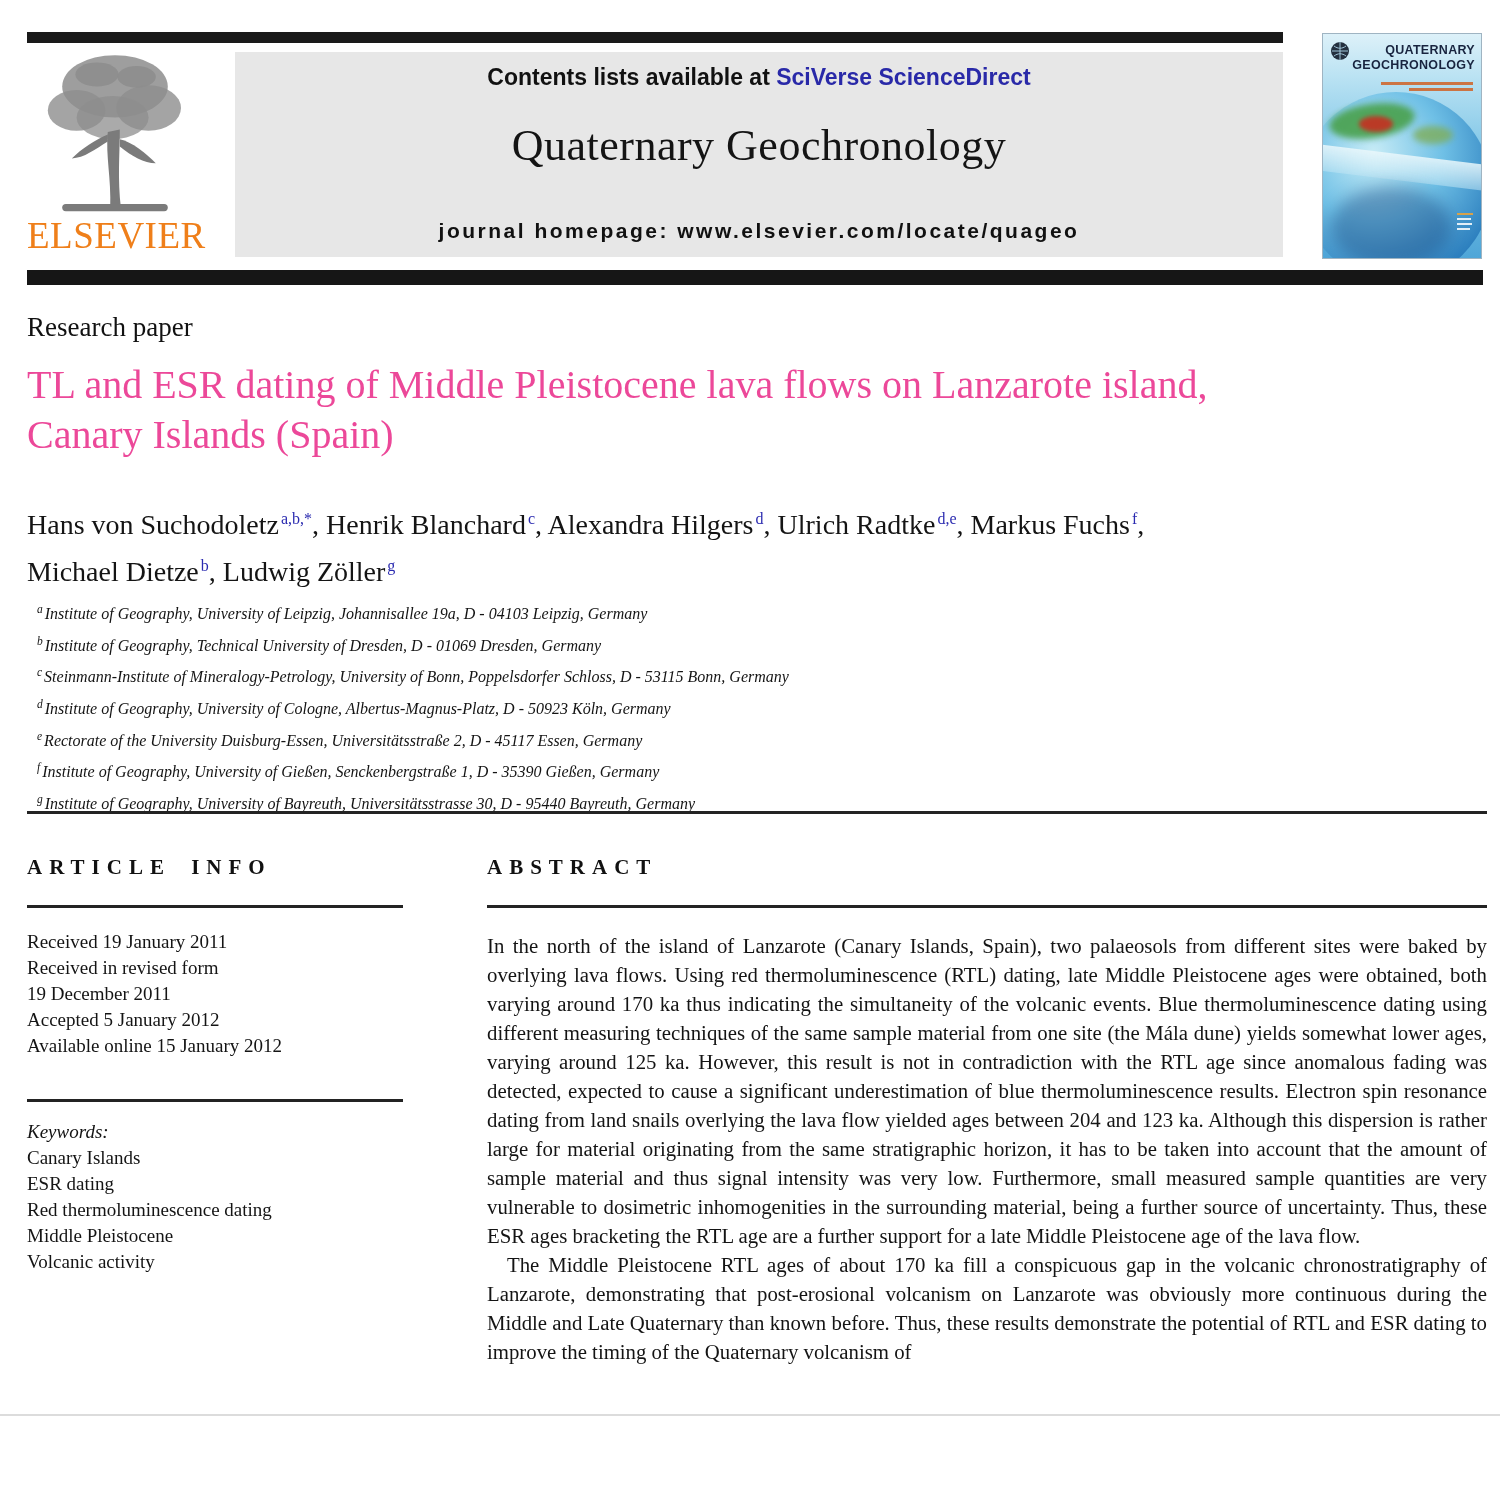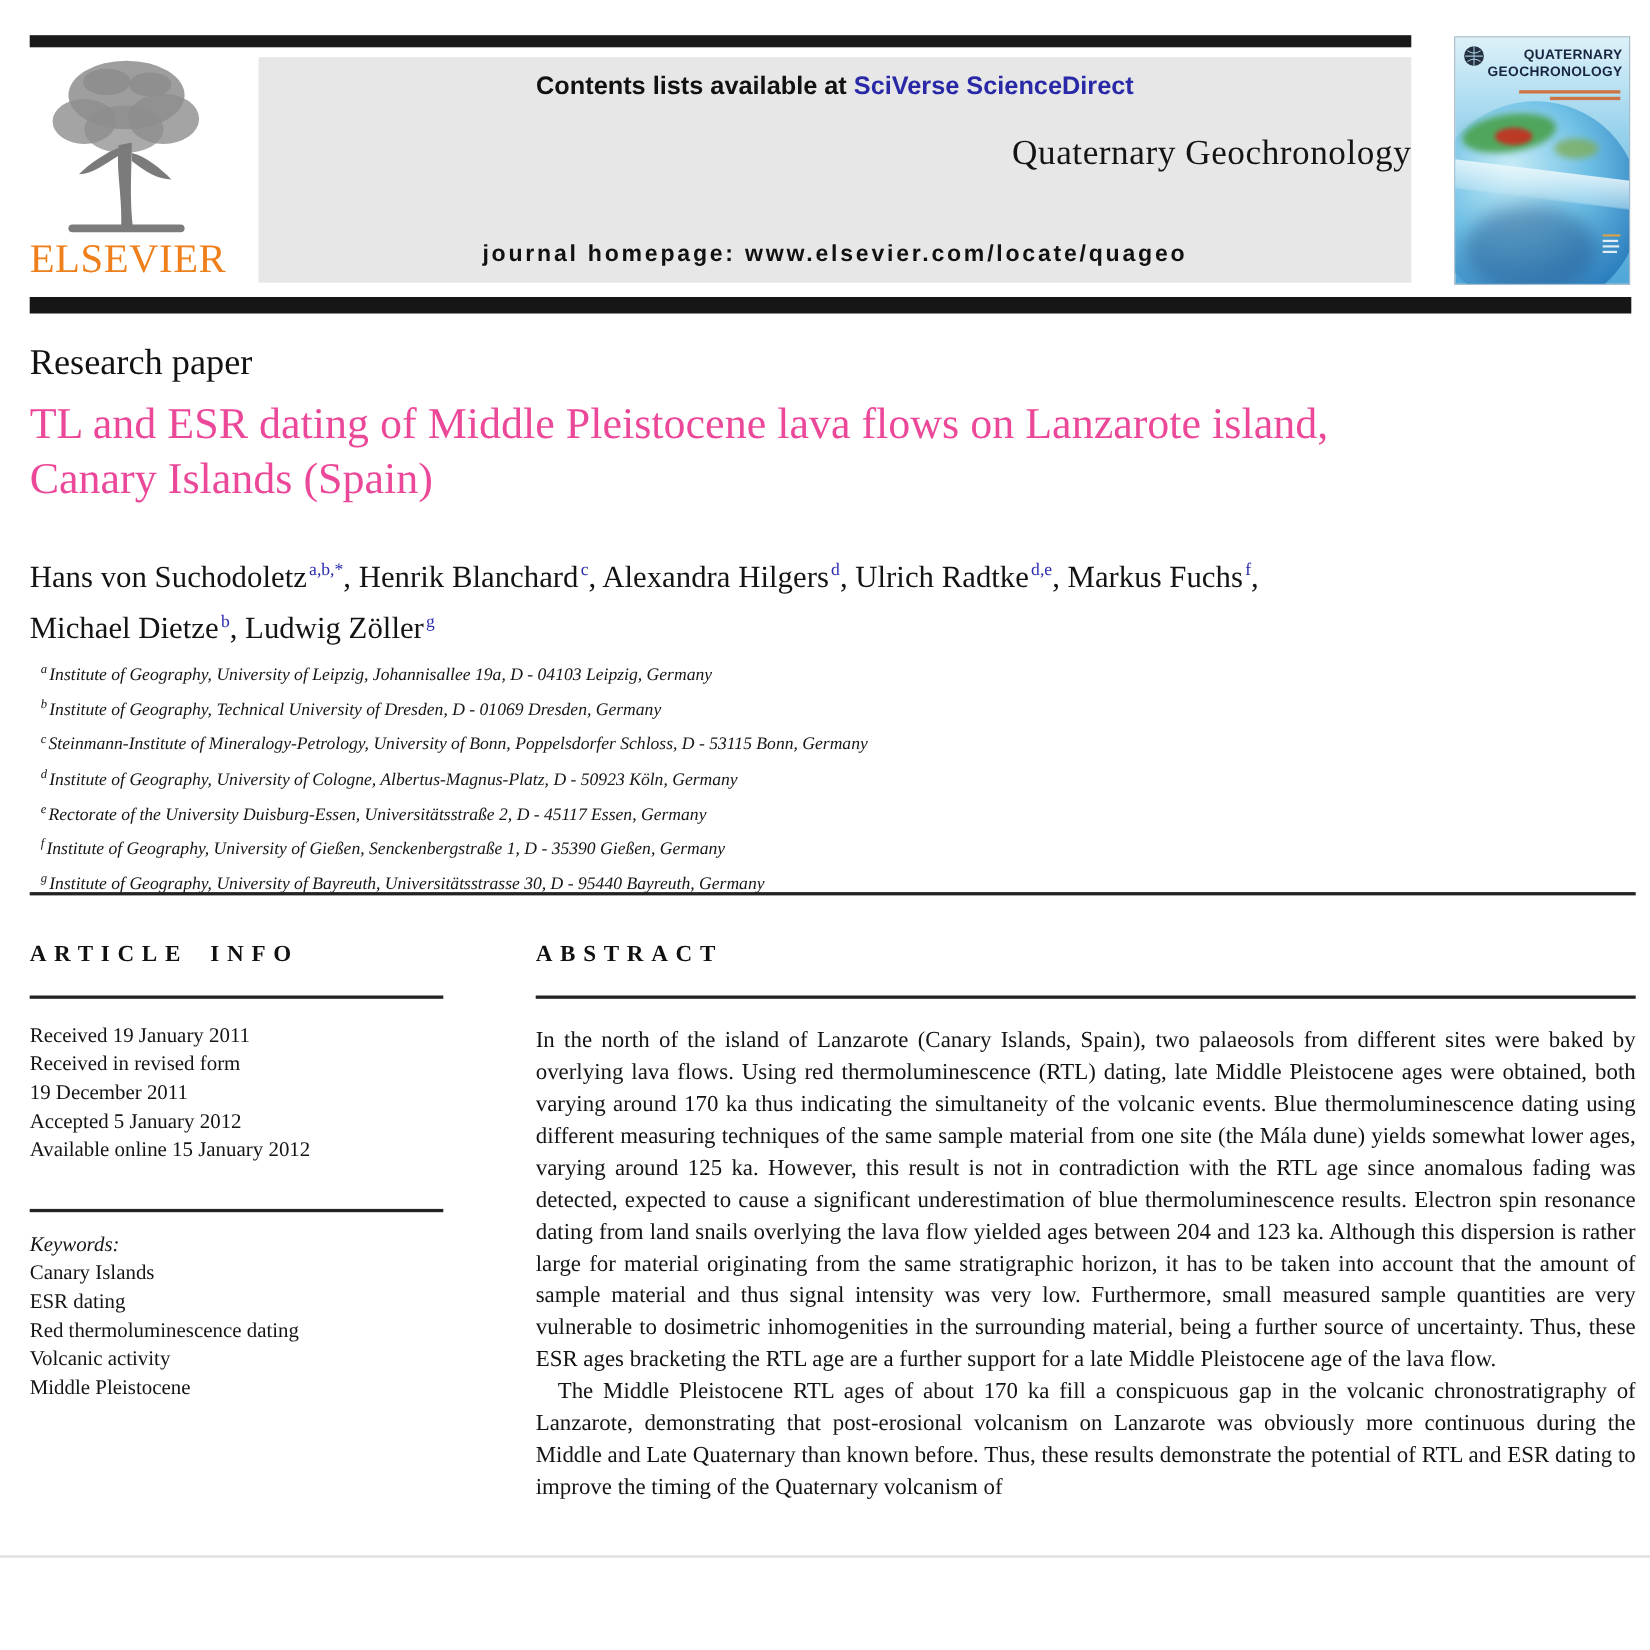--- a/index.html
+++ b/index.html
@@ -5,22 +5,22 @@
   html,body{margin:0;padding:0;background:#ffffff;}
   .page{position:relative;width:1500px;height:1500px;background:#ffffff;overflow:hidden;
         font-family:"Liberation Serif","DejaVu Serif",serif;color:#1a1a1a;}
 
   
   .top-bar{position:absolute;left:27px;top:32px;width:1256px;height:11px;background:#1a1a1a;}
   .header-box{position:absolute;left:235px;top:52px;width:1048px;height:205px;background:#e7e7e7;}
   .contents-line{position:absolute;top:12px;left:0;width:100%;text-align:center;
         font-family:"Liberation Sans","DejaVu Sans",sans-serif;font-size:23px;font-weight:600;color:#111;}
   .contents-line a{color:#2929a8;text-decoration:none;}
-  .journal-title{position:absolute;top:68px;left:0;width:100%;text-align:right;
-        font-size:32px;color:#141414;letter-spacing:0.5px;}
+  .journal-title{position:absolute;top:68px;left:0;width:100%;text-align:center;
+        font-size:44px;color:#141414;letter-spacing:0.5px;}
   .homepage-line{position:absolute;bottom:14px;left:0;width:100%;text-align:center;
         font-family:"Liberation Sans","DejaVu Sans",sans-serif;font-size:21px;font-weight:700;
         letter-spacing:2.5px;color:#111;}
   .homepage-line a{color:#111;text-decoration:none;}
 
   
   .elsevier{position:absolute;left:27px;top:48px;width:176px;height:214px;text-align:center;}
   .elsevier svg{display:block;margin:0 auto;}
   .elsevier-word{font-size:37px;color:#ef7f1a;letter-spacing:0.5px;margin-top:-2px;
         font-family:"Liberation Serif","DejaVu Serif",serif;}
@@ -51,21 +51,21 @@
   .cover-marks{position:absolute;right:8px;bottom:28px;}
   .cover-marks div{height:2.5px;background:#f4f8fb;margin-top:2.5px;opacity:0.9;}
   .cover-mark-a{width:16px;background:#e8a33c !important;}
   .cover-mark-b{width:14px;}
   .cover-mark-c{width:15px;}
   .cover-mark-d{width:13px;}
 
   .thick-bar{position:absolute;left:27px;top:270px;width:1456px;height:15px;background:#161616;}
 
   
-  .research-paper{position:absolute;left:27px;top:312px;font-size:33px;color:#111;}
+  .research-paper{position:absolute;left:27px;top:312px;font-size:27px;color:#111;}
   .article-title{position:absolute;left:27px;top:360px;width:1400px;font-size:40px;line-height:50px;color:#ec4899;}
   .authors{position:absolute;left:27px;top:498px;width:1440px;font-size:28px;line-height:41px;color:#141414;}
   .authors sup{font-size:16px;color:#2b2bb0;padding-left:2px;}
   .affiliations{position:absolute;left:27px;top:596px;width:1100px;font-size:16px;font-style:italic;
         line-height:26.3px;color:#141414;margin-left:10px;}
   .affiliations sup{font-size:11.5px;padding-right:2px;}
 
   .rule-full{position:absolute;left:27px;top:811px;width:1460px;height:3px;background:#232323;}
 
   
@@ -191,22 +191,22 @@
     <div>Available online 15 January 2012</div>
   </div>
 
   <div class="rule-left2"></div>
 
   <div class="keywords">
     <div class="lbl">Keywords:</div>
     <div>Canary Islands</div>
     <div>ESR dating</div>
     <div>Red thermoluminescence dating</div>
+    <div>Middle Pleistocene</div>
     <div>Volcanic activity</div>
-    <div>Middle Pleistocene</div>
   </div>
 
   <div class="abstract-body">
     <p class="p1">In the north of the island of Lanzarote (Canary Islands, Spain), two palaeosols from different sites were baked by overlying lava flows. Using red thermoluminescence (RTL) dating, late Middle Pleistocene ages were obtained, both varying around 170 ka thus indicating the simultaneity of the volcanic events. Blue thermoluminescence dating using different measuring techniques of the same sample material from one site (the Mála dune) yields somewhat lower ages, varying around 125 ka. However, this result is not in contradiction with the RTL age since anomalous fading was detected, expected to cause a significant underestimation of blue thermoluminescence results. Electron spin resonance dating from land snails overlying the lava flow yielded ages between 204 and 123 ka. Although this dispersion is rather large for material originating from the same stratigraphic horizon, it has to be taken into account that the amount of sample material and thus signal intensity was very low. Furthermore, small measured sample quantities are very vulnerable to dosimetric inhomogenities in the surrounding material, being a further source of uncertainty. Thus, these ESR ages bracketing the RTL age are a further support for a late Middle Pleistocene age of the lava flow.</p>
     <p class="p2">The Middle Pleistocene RTL ages of about 170 ka fill a conspicuous gap in the volcanic chronostratigraphy of Lanzarote, demonstrating that post-erosional volcanism on Lanzarote was obviously more continuous during the Middle and Late Quaternary than known before. Thus, these results demonstrate the potential of RTL and ESR dating to improve the timing of the Quaternary volcanism of</p>
   </div>
 
   <div class="cut-line"></div>
 
 </div>

